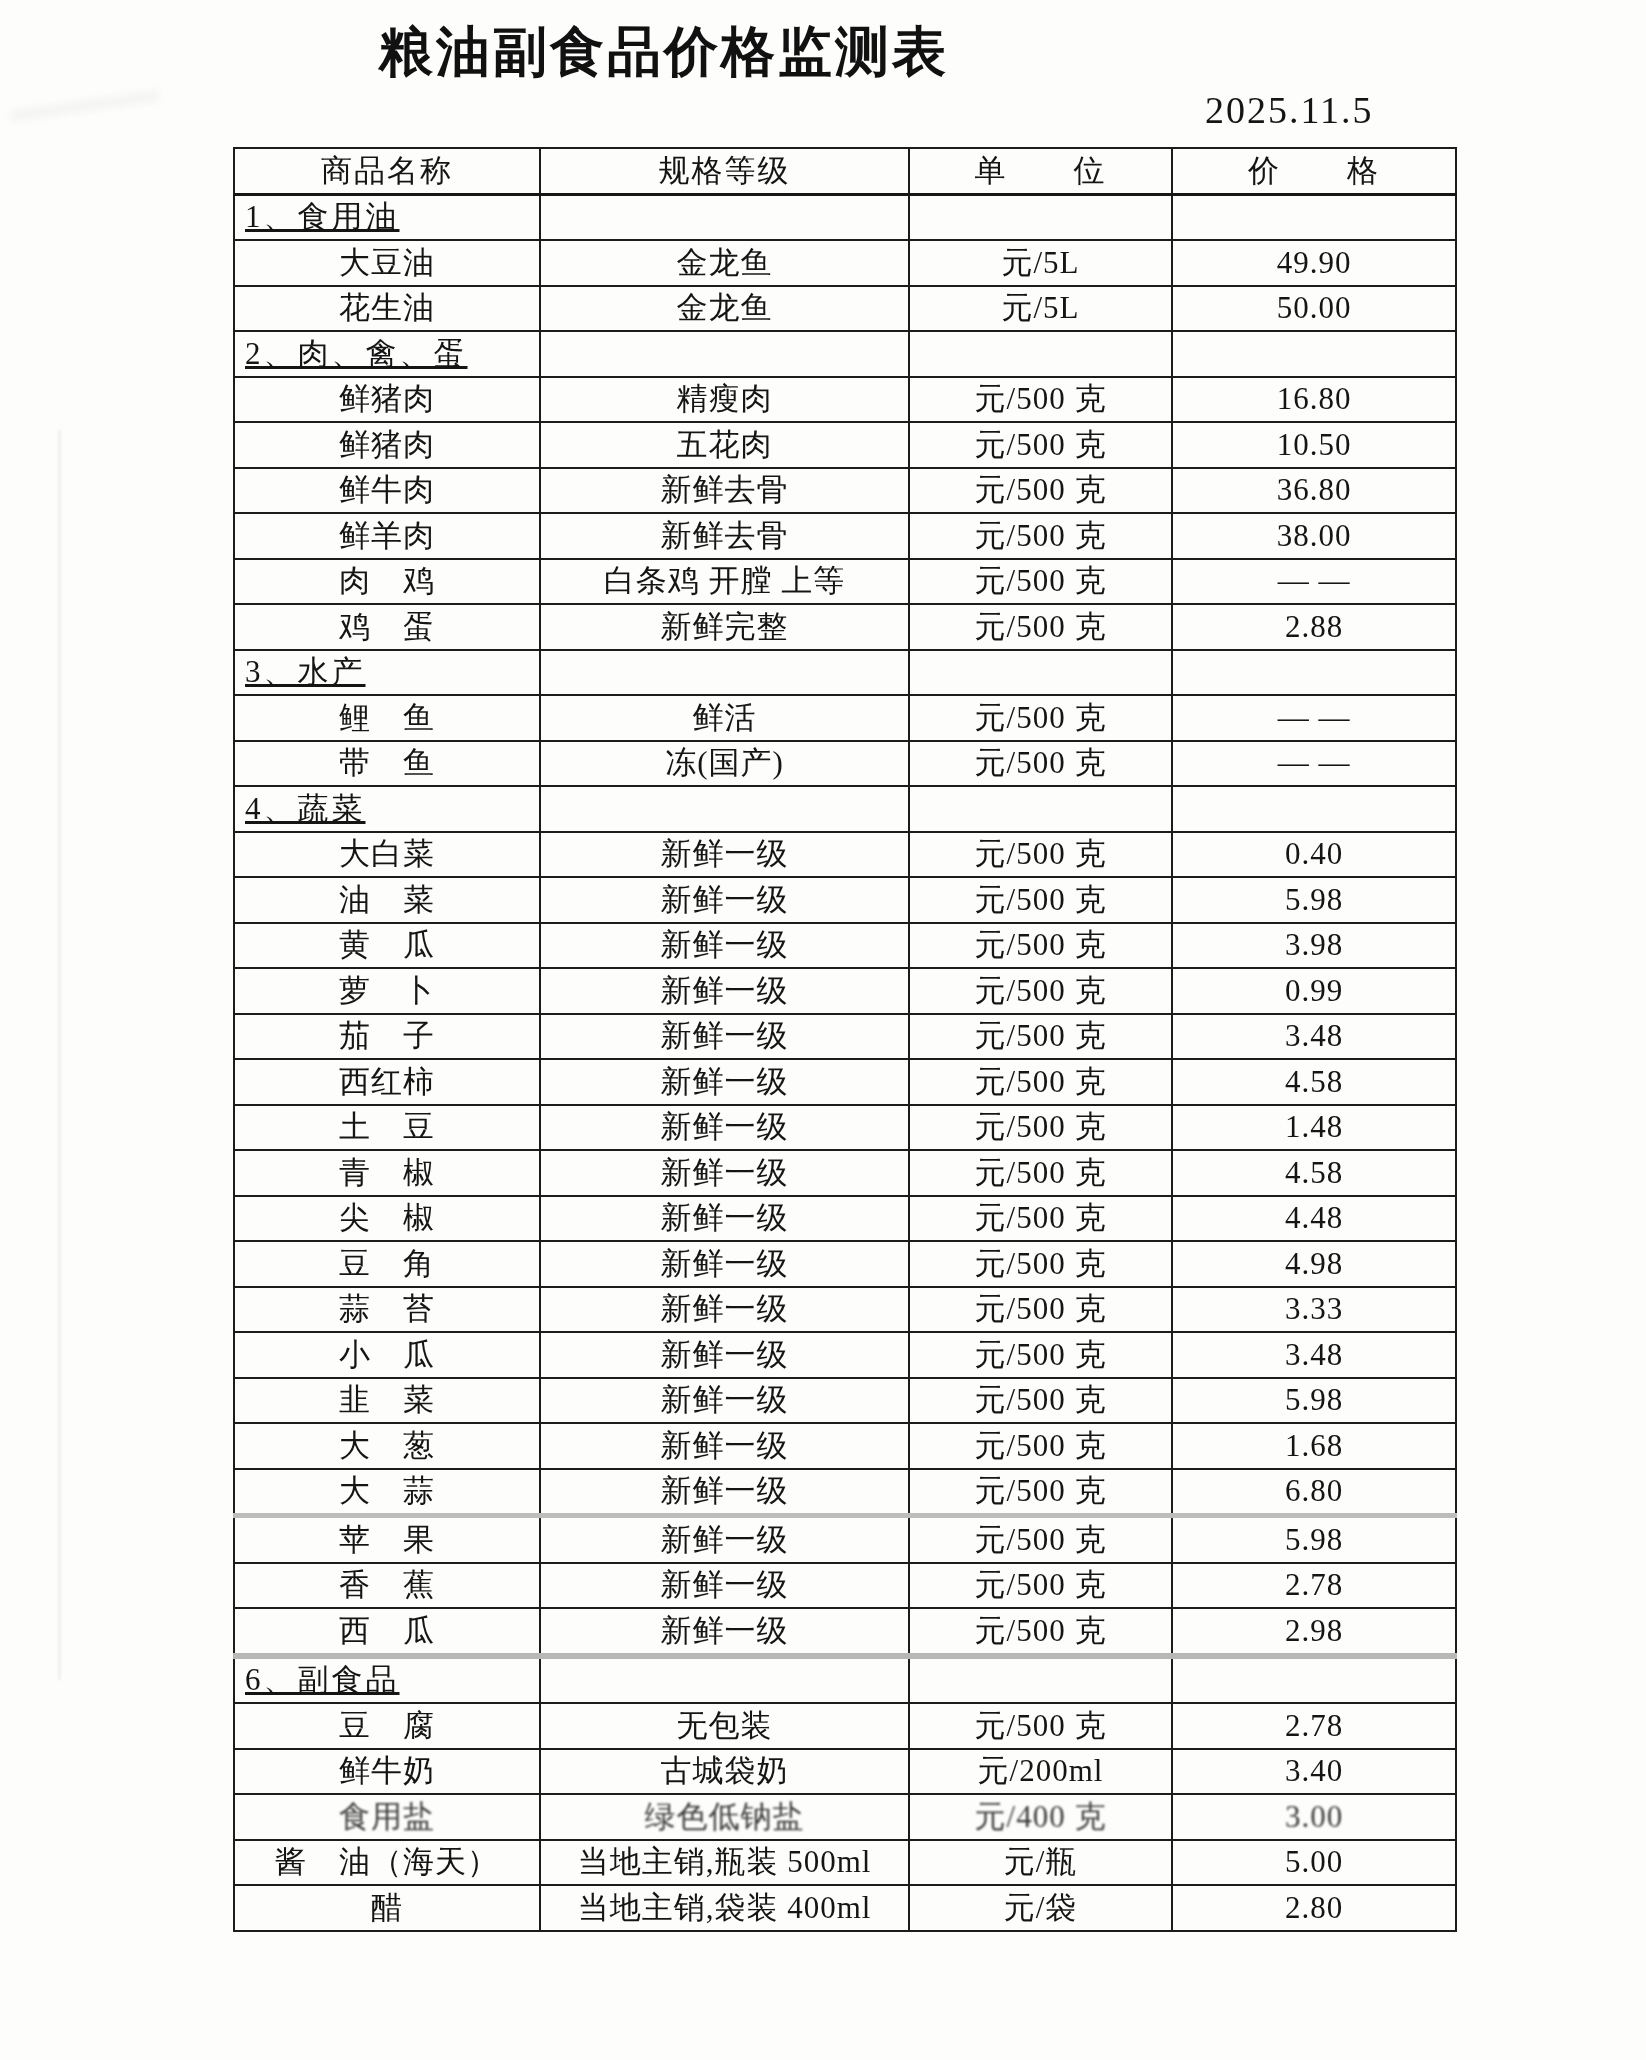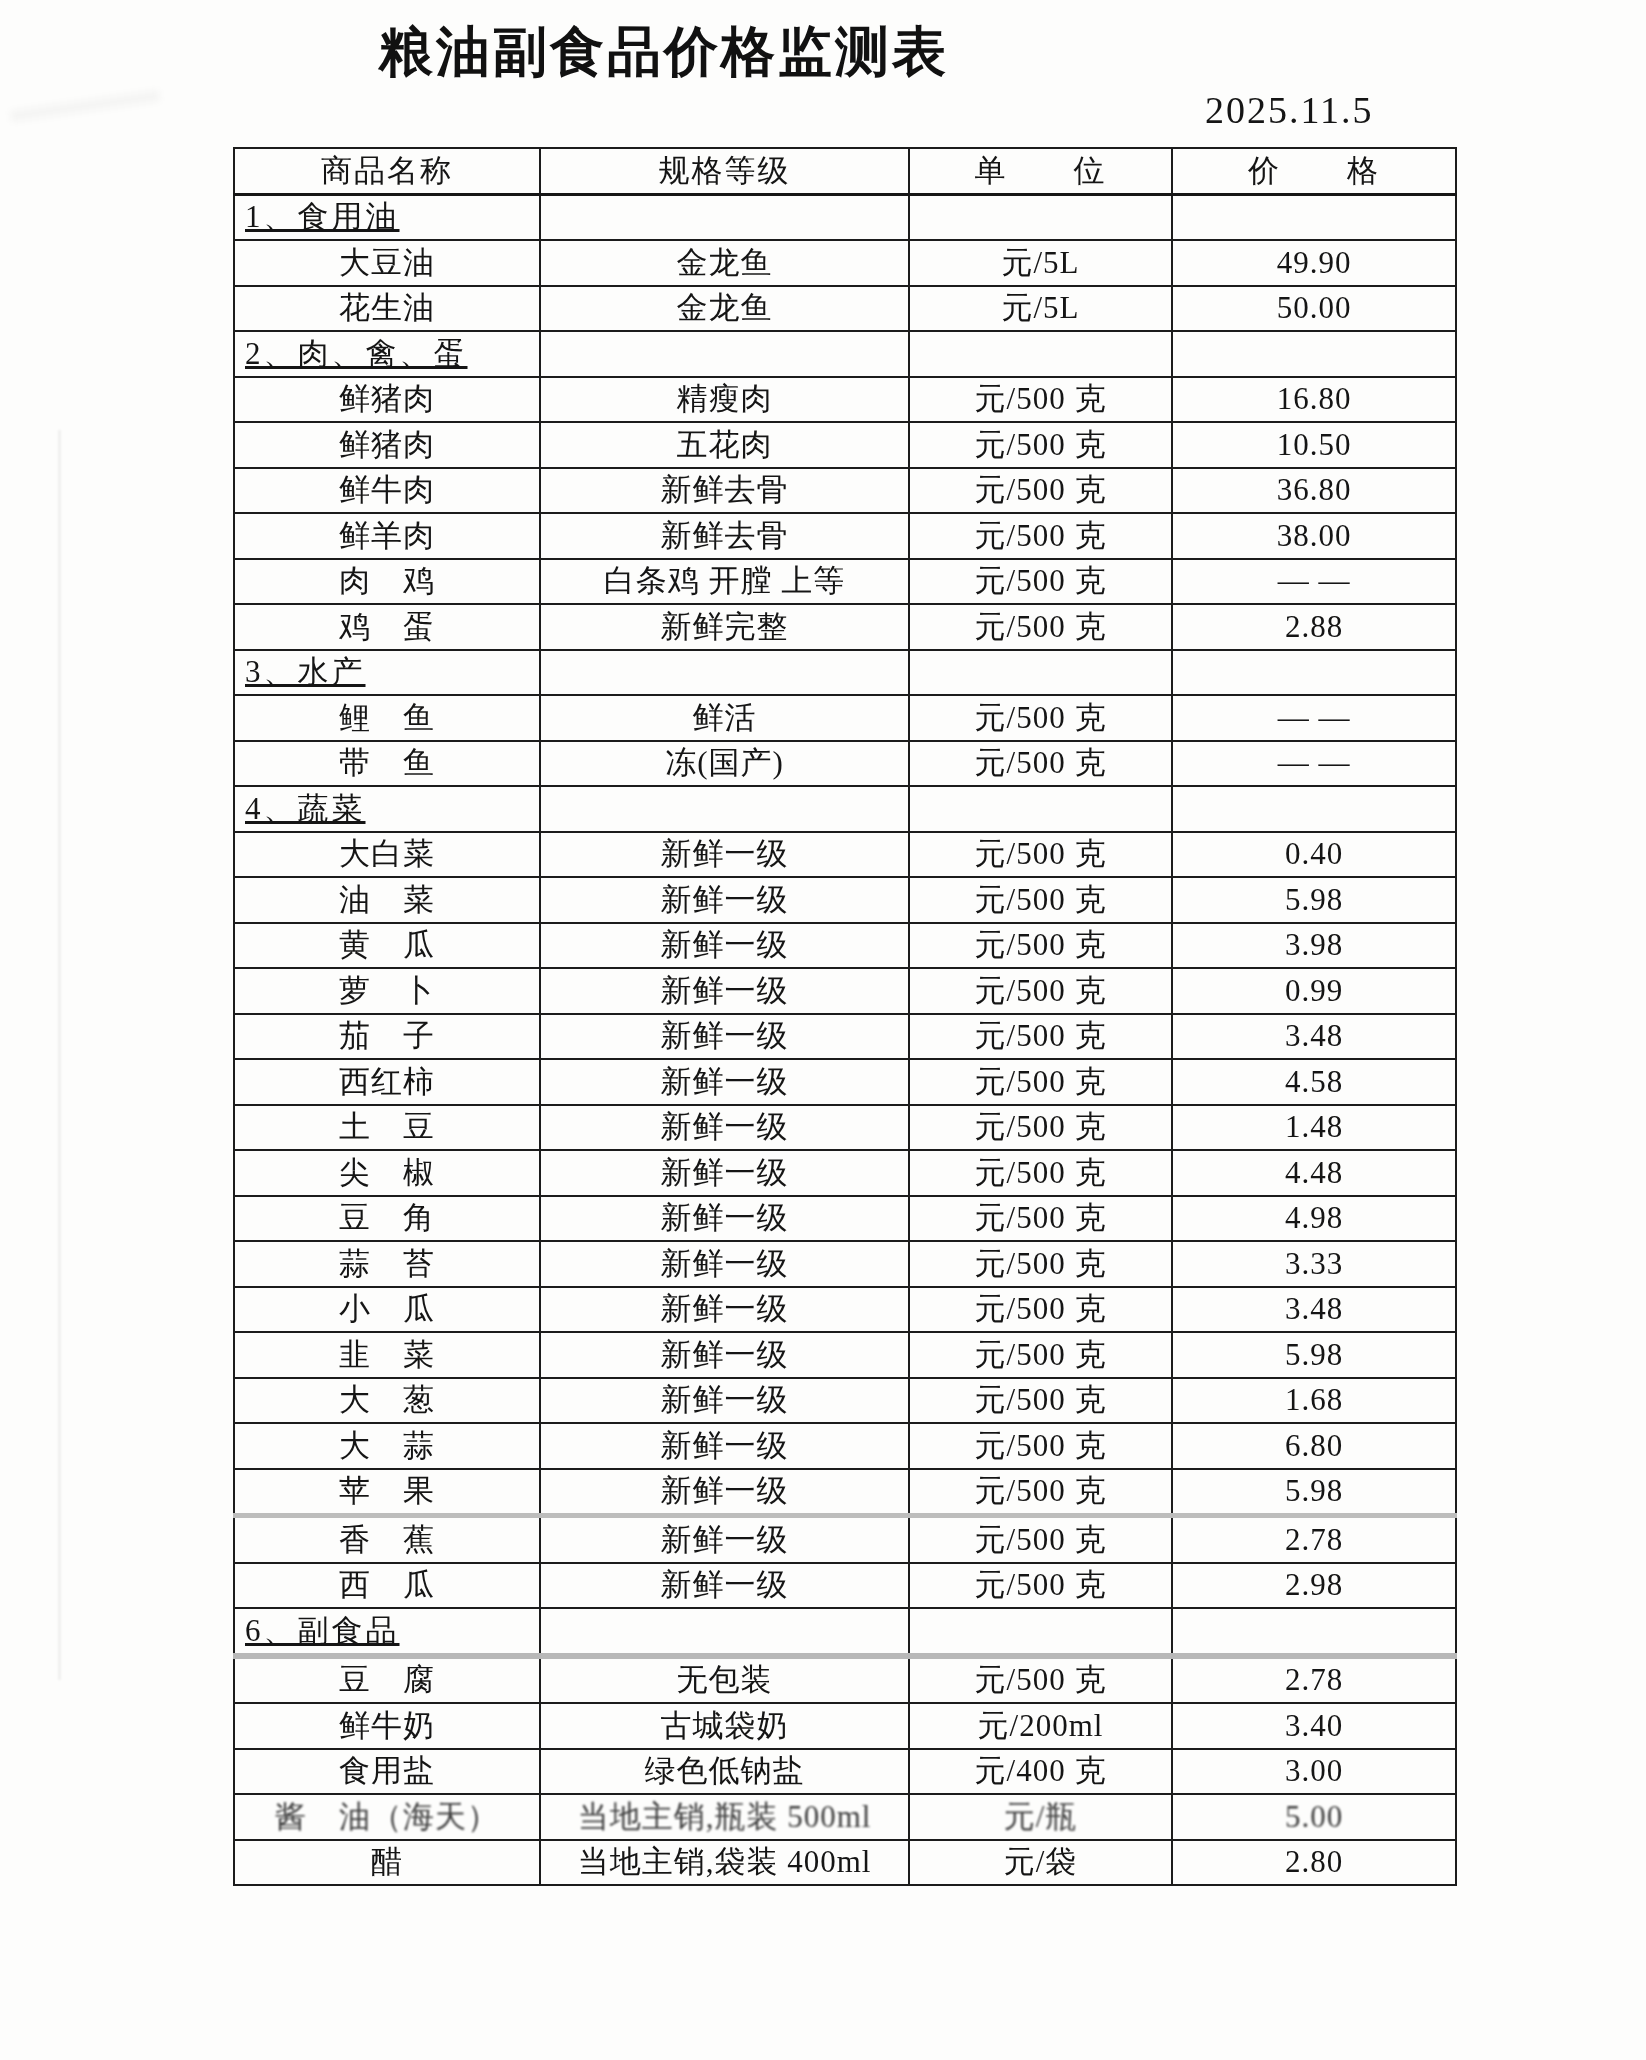--- a/index.html
+++ b/index.html
@@ -256,20 +256,26 @@
           <td>元/500 克</td>
           <td>4.58</td>
         </tr>
         <tr>
           <td>土　豆</td>
           <td>新鲜一级</td>
           <td>元/500 克</td>
           <td>1.48</td>
         </tr>
         <tr>
+          <td>青　椒</td>
+          <td>新鲜一级</td>
+          <td>元/500 克</td>
+          <td>4.58</td>
+        </tr>
+        <tr>
           <td>尖　椒</td>
           <td>新鲜一级</td>
           <td>元/500 克</td>
           <td>4.48</td>
         </tr>
         <tr>
           <td>豆　角</td>
           <td>新鲜一级</td>
           <td>元/500 克</td>
           <td>4.98</td>

